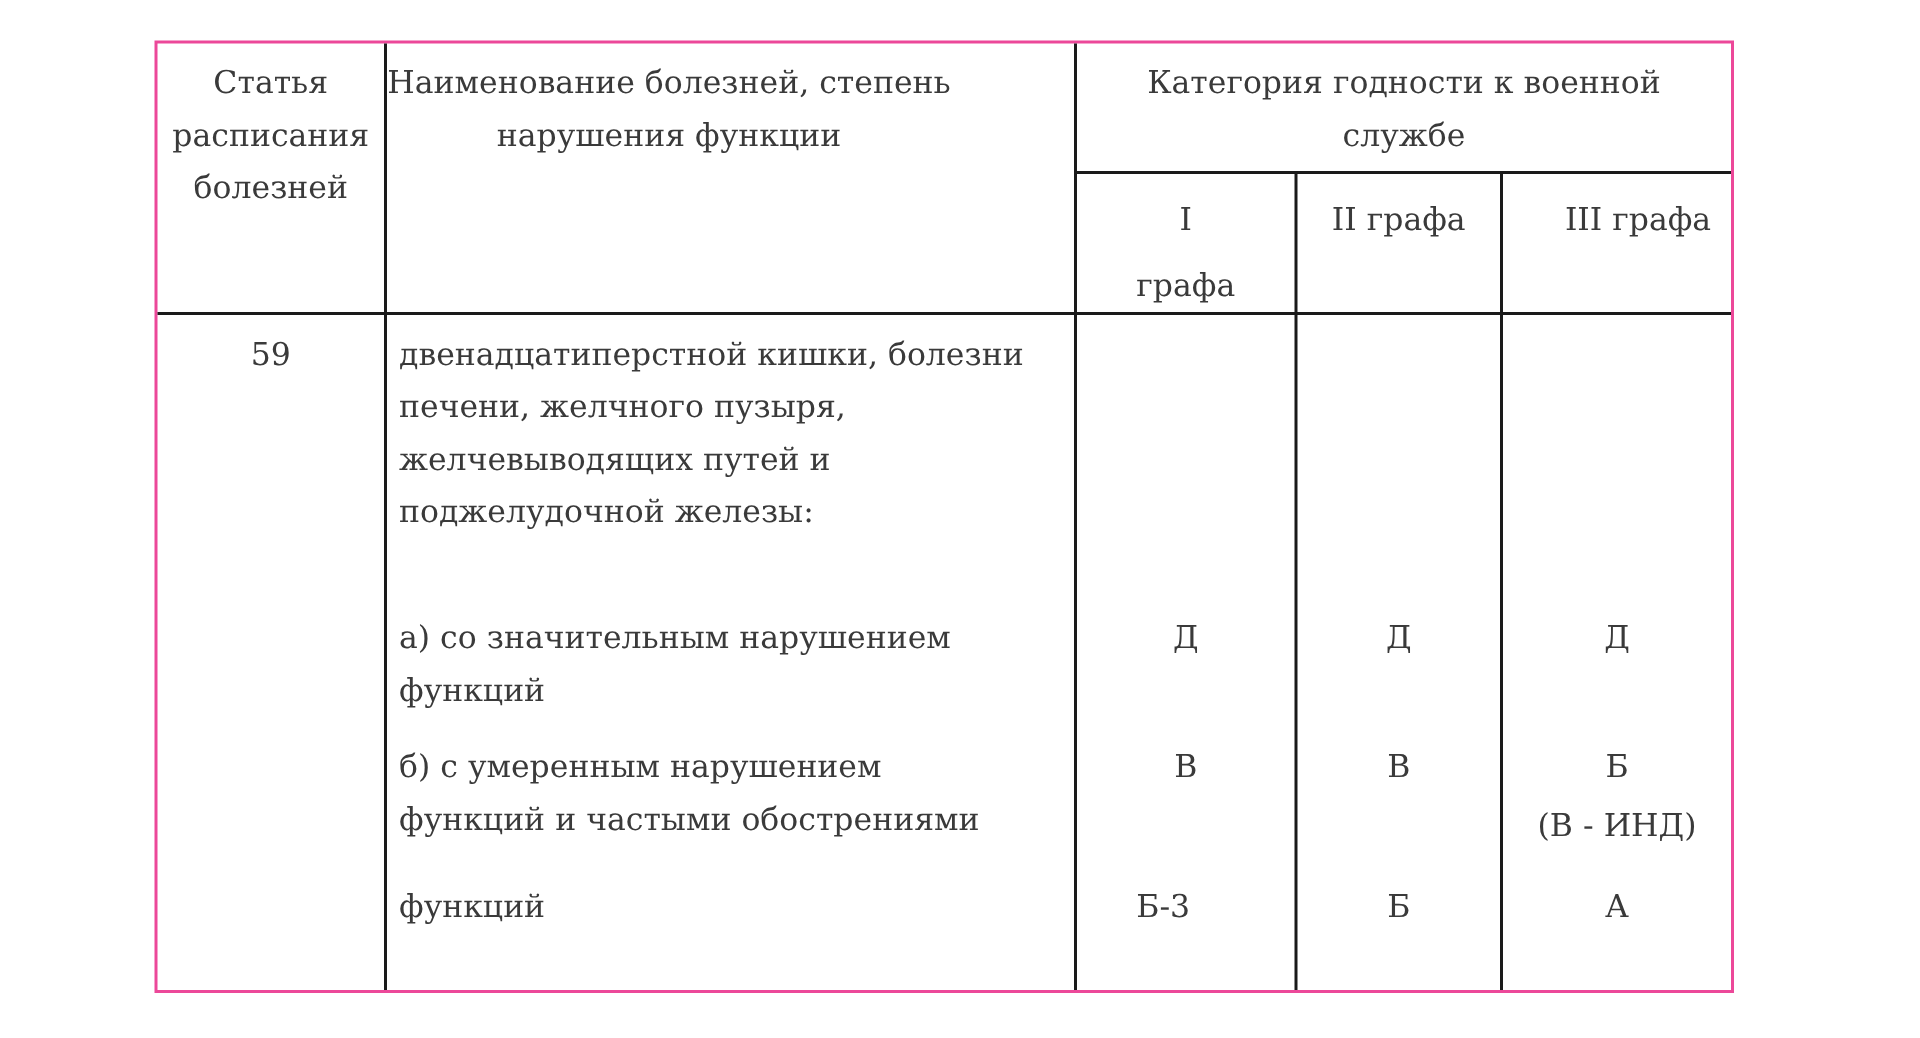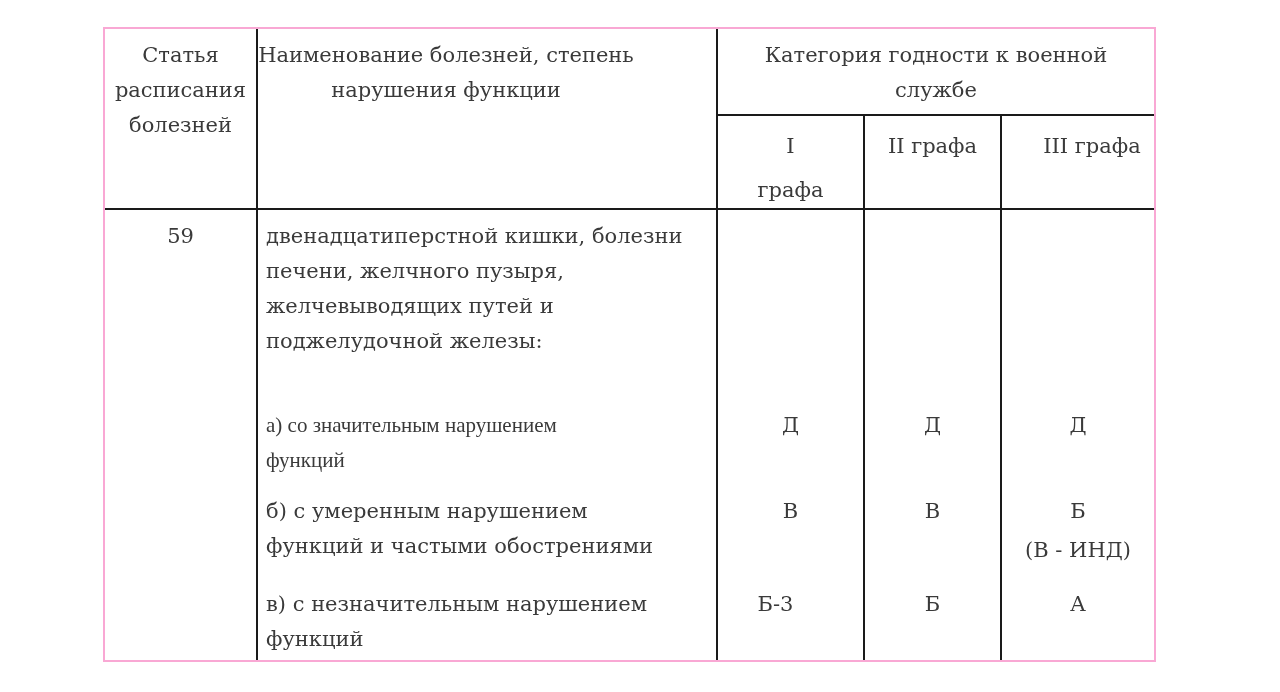--- a/index.html
+++ b/index.html
@@ -1,19 +1,19 @@
 <!DOCTYPE html>
 <html><head>
 <meta charset="utf-8">
 <style>
   html, body { margin: 0; padding: 0; background: #ffffff; }
   body { width: 1280px; height: 692px; position: relative; overflow: hidden;
          font-family: "DejaVu Serif", "Liberation Serif", serif; color: #3a3a3a; }
   .tbl { position: absolute; left: 103px; top: 27px; width: 1053px; height: 635px;
-         border: 2px solid #f9a8d4; box-sizing: border-box; }
+         border: 2px solid #ec4899; box-sizing: border-box; }
   .vline { position: absolute; width: 2px; background: #1a1a1a; }
   .hline { position: absolute; height: 2px; background: #1a1a1a; }
   .cell { position: absolute; font-size: 21px; line-height: 35px; box-sizing: border-box; }
   .center { text-align: center; }
   .left { text-align: left; }
 </style>
 </head>
 <body>
 
 <div class="tbl">
@@ -53,39 +53,38 @@
   <div class="cell center" style="left:0; top:190px; width:151px;">
     <div>59</div>
   </div>
   <div class="cell left" style="left:161px; top:190px; width:448px;">
     <div>двенадцатиперстной кишки, болезни</div>
     <div>печени, желчного пузыря,</div>
     <div>желчевыводящих путей и</div>
     <div>поджелудочной железы:</div>
   </div>
 
-  <div class="cell left" style="left:161px; top:379px; width:448px;font-family:Liberation Serif, serif;">
+  <div class="cell left" style="left:161px; top:379px; width:448px;">
     <div>а) со значительным нарушением</div>
     <div>функций</div>
   </div>
   <div class="cell center" style="left:613px; top:379px; width:145px;">Д</div>
   <div class="cell center" style="left:760px; top:379px; width:135px;">Д</div>
   <div class="cell center" style="left:897px; top:379px; width:152px;">Д</div>
 
   <div class="cell left" style="left:161px; top:465px; width:448px;">
     <div>б) с умеренным нарушением</div>
     <div>функций и частыми обострениями</div>
   </div>
   <div class="cell center" style="left:613px; top:465px; width:145px;">В</div>
   <div class="cell center" style="left:760px; top:465px; width:135px;">В</div>
   <div class="cell center" style="left:897px; top:465px; width:152px; line-height:42px;">
     <div style="line-height:35px;">Б</div>
     <div>(В - ИНД)</div>
   </div>
 
   <div class="cell left" style="left:161px; top:558px; width:448px;">
-    <div>в) с незначительным нарушением</div>
     <div>функций</div>
   </div>
   <div class="cell center" style="left:613px; top:558px; width:115px;">Б-3</div>
   <div class="cell center" style="left:760px; top:558px; width:135px;">Б</div>
   <div class="cell center" style="left:897px; top:558px; width:152px;">А</div>
 </div>
 
 </body></html>

